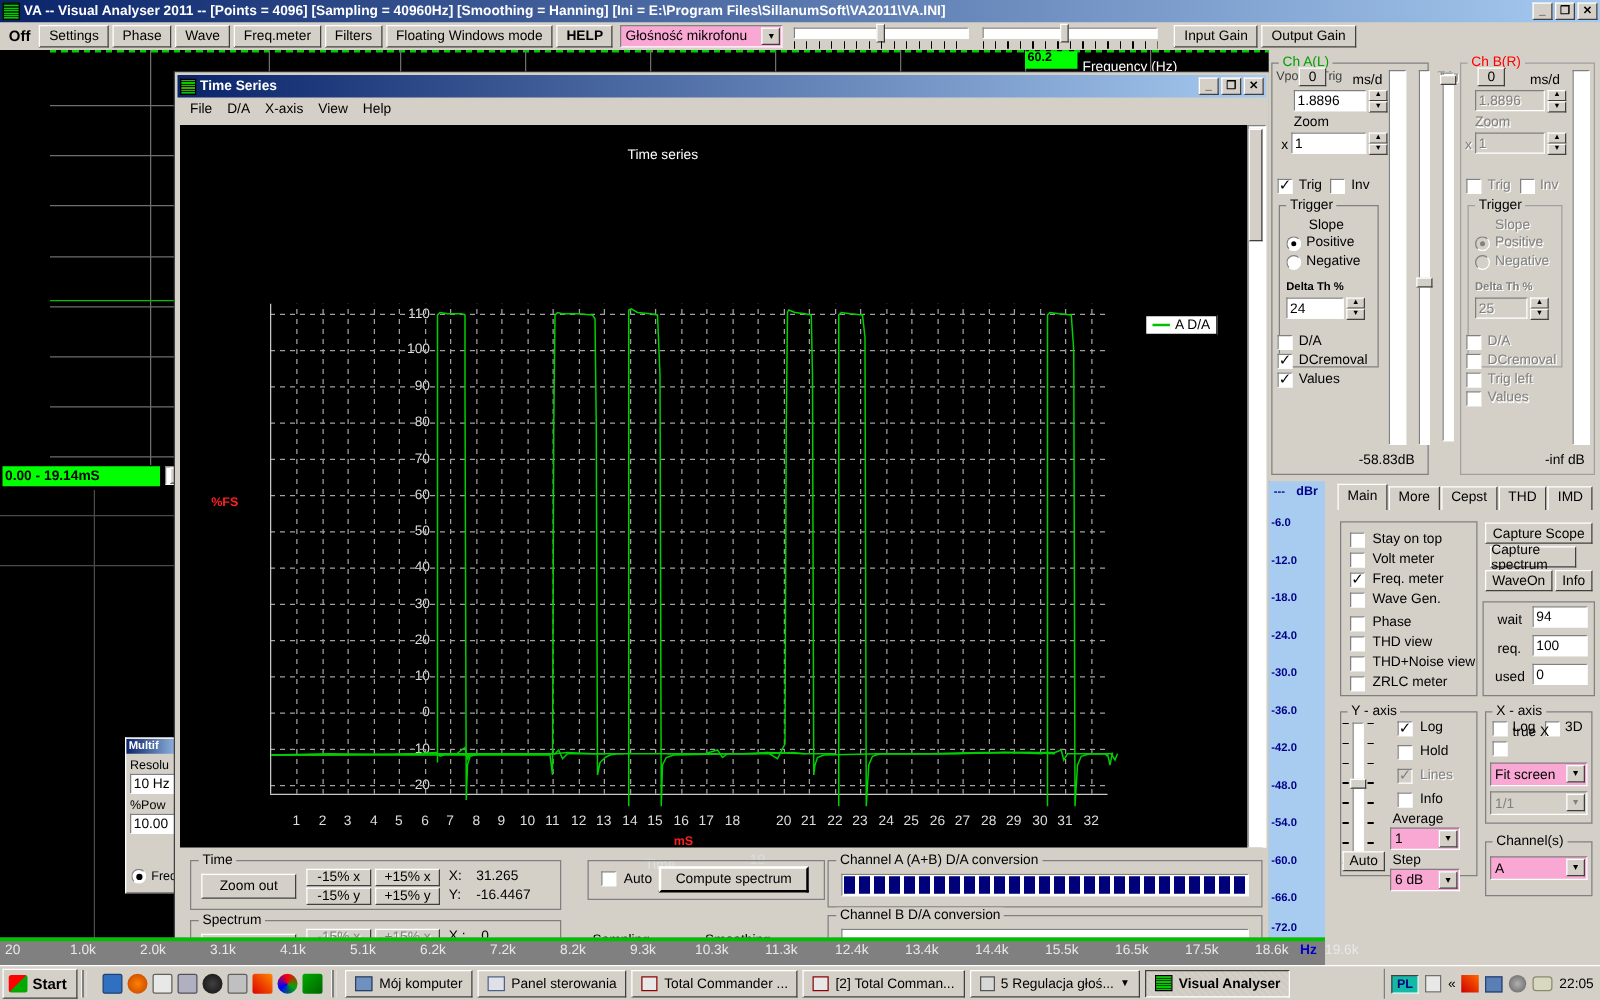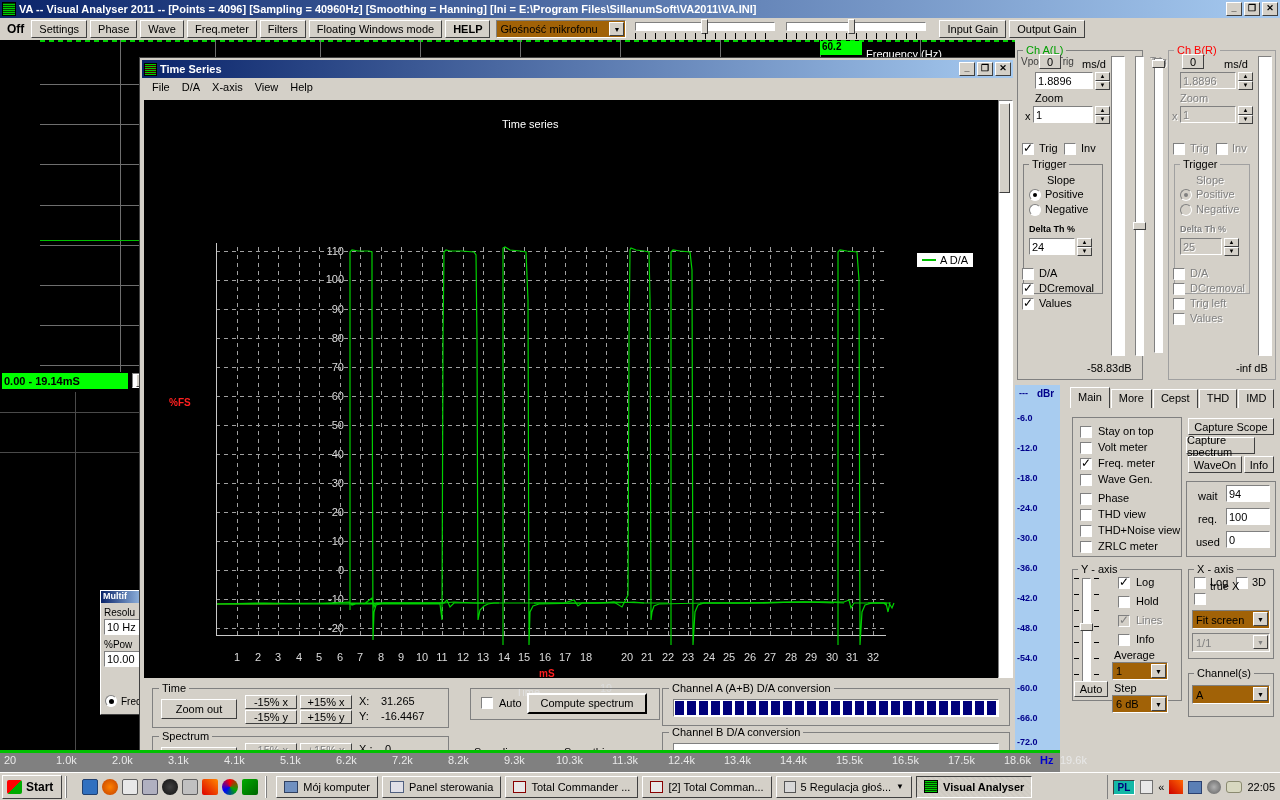--- a/index.html
+++ b/index.html
@@ -42,21 +42,21 @@
     background:#d4d0c8; display:flex; align-items:center; padding-left:3px; gap:3px;
   }
   .tb-off { font-weight:bold; font-size:12px; padding:0 4px; }
   .tbtn {
     height:18px; background:#d4d0c8; padding:0 7px;
     border:1px solid; border-color:#fff #404040 #404040 #fff;
     font-size:11px; line-height:16px; color:#000; white-space:nowrap;
   }
   .tbtn.help { font-weight:bold; }
   .combo {
-    height:18px; background:#a16207; border:1px solid;
+    height:18px; background:#f9a8d4; border:1px solid;
     border-color:#808080 #fff #fff #808080;
     display:flex; align-items:center; font-size:11px; padding-left:3px; position:relative;
   }
   .combo .arrow {
     position:absolute; right:1px; top:1px; width:15px; height:14px;
     background:#d4d0c8; border:1px solid; border-color:#fff #404040 #404040 #fff;
     display:flex; align-items:center; justify-content:center; font-size:7px;
   }
   .slider-wrap { width:142px; height:20px; position:relative; margin-left:6px; }
   .slider-track { position:absolute; left:0; top:3px; width:140px; height:9px;
@@ -726,21 +726,21 @@
     <span class="chk" style="position:absolute;left:20px;top:108px;"></span>
     <div class="rlbl" style="left:38px;top:107px;">Phase</div>
     <span class="chk" style="position:absolute;left:20px;top:124px;"></span>
     <div class="rlbl" style="left:38px;top:123px;">THD view</div>
     <span class="chk" style="position:absolute;left:20px;top:140px;"></span>
     <div class="rlbl" style="left:38px;top:139px;">THD+Noise view</div>
     <span class="chk" style="position:absolute;left:20px;top:156px;"></span>
     <div class="rlbl" style="left:38px;top:155px;">ZRLC meter</div>
 
     <div class="rbtn" style="left:128px;top:33px;width:86px;height:17px;">Capture Scope</div>
-    <div class="rbtn" style="left:126px;top:52px;width:69px;height:17px;">Capture spectrum</div>
+    <div class="rbtn" style="left:132px;top:52px;width:69px;height:17px;">Capture spectrum</div>
     <div class="rbtn" style="left:128px;top:71px;width:54px;height:17px;">WaveOn</div>
     <div class="rbtn" style="left:184px;top:71px;width:30px;height:17px;">Info</div>
 
     <div class="grpbox" style="left:126px;top:96px;width:90px;height:76px;"></div>
     <div class="rlbl" style="left:138px;top:105px;">wait</div>
     <div class="fld" style="left:166px;top:100px;width:44px;height:17px;">94</div>
     <div class="rlbl" style="left:138px;top:128px;">req.</div>
     <div class="fld" style="left:166px;top:123px;width:44px;height:17px;">100</div>
     <div class="rlbl" style="left:136px;top:151px;">used</div>
     <div class="fld" style="left:166px;top:146px;width:44px;height:17px;">0</div>

